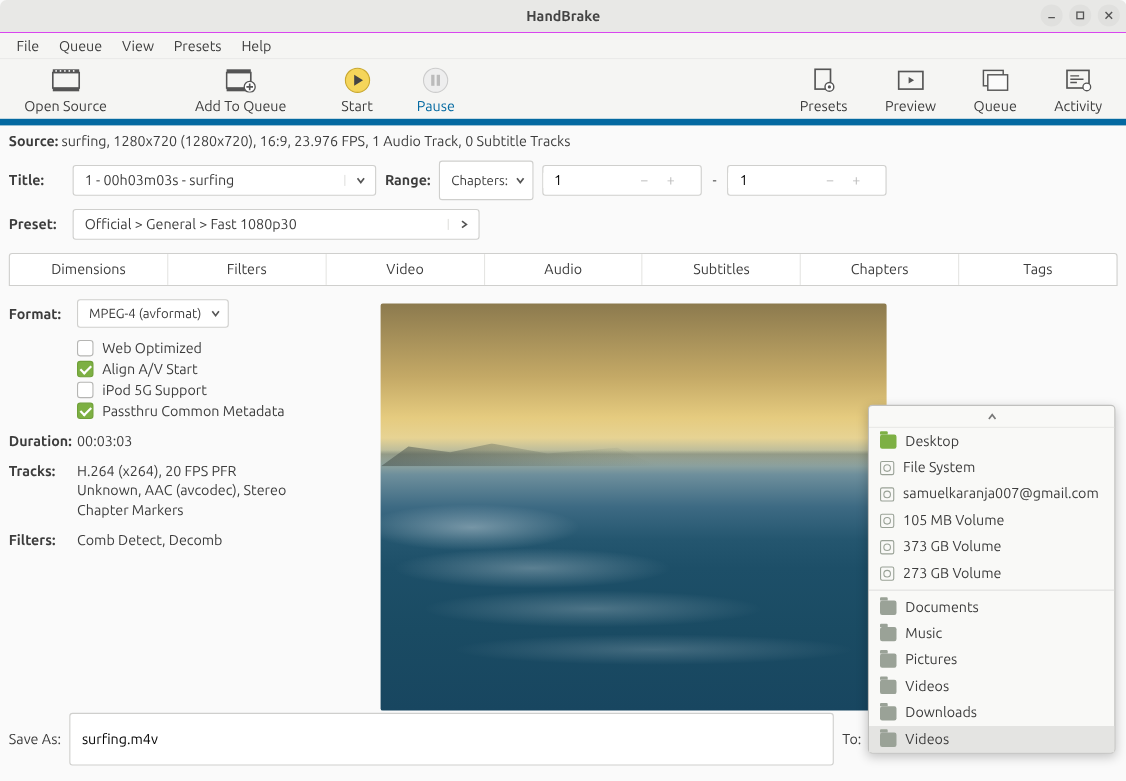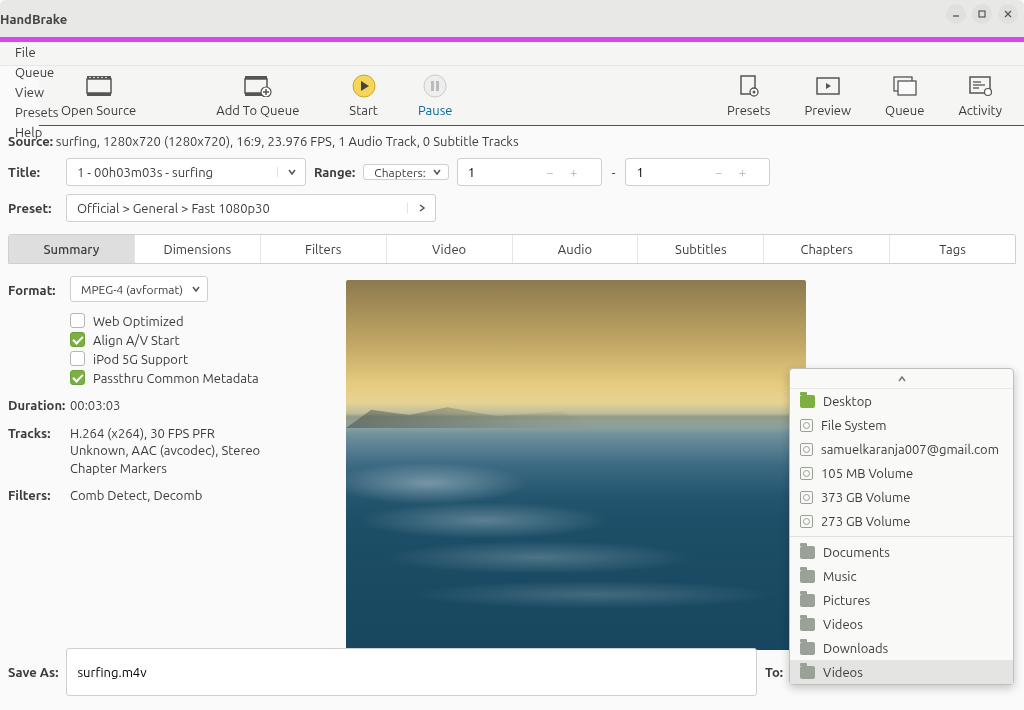--- a/index.html
+++ b/index.html
@@ -1,47 +1,47 @@
 <!DOCTYPE html>
 <html><head>
 <meta charset="utf-8">
 <style>
   * { box-sizing: border-box; margin: 0; padding: 0; font-family: "Ubuntu", "Segoe UI", "Noto Sans", sans-serif; }
   body { width: 1024px; height: 710px; background: #fafafa; color: #3c3c3c; font-size: 13px; overflow: hidden; position: relative; }
 
   
-  .titlebar { height: 42px; background: #e8e8e6; display: flex; align-items: center; position: relative; border-radius: 6px 6px 0 0; border-bottom: 5px solid #d946ef; }
+  .titlebar { height: 30px; background: #e8e8e6; display: flex; align-items: center; justify-content: center; position: relative; border-radius: 6px 6px 0 0; border-bottom: 1px solid #d946ef; }
   .titlebar-title { font-weight: 600; font-size: 13px; color: #444; }
   .win-controls { position: absolute; right: 6px; top: 4px; display: flex; gap: 6px; }
   .win-btn { width: 20px; height: 20px; border-radius: 50%; background: #e0e0de; display: flex; align-items: center; justify-content: center; font-size: 11px; color: #555; cursor: pointer; }
   .win-btn svg { width: 10px; height: 10px; }
 
   
-  .menubar { height: 24px; display: flex; gap: 0; padding: 0 6px; background: #f5f5f3; border-bottom: 1px solid #e6e6e4; flex-direction: column; }
+  .menubar { height: 24px; display: flex; align-items: center; gap: 0; padding: 0 6px; background: #f5f5f3; border-bottom: 1px solid #e6e6e4; }
   .menu-item { padding: 3px 9px; cursor: pointer; font-size: 13px; color: #3c3c3c; }
 
   
-  .toolbar { height: 60px; display: flex; align-items: flex-start; padding: 4px 12px; background: #f5f5f3; border-bottom: 1px solid #0369a1; margin-left: 39px; }
+  .toolbar { height: 60px; display: flex; align-items: center; padding: 4px 12px; background: #f5f5f3; border-bottom: 6px solid #0369a1; }
   .tool-btn { display: flex; flex-direction: column; align-items: center; justify-content: center; padding: 2px 10px; cursor: pointer; color: #3c3c3c; gap: 3px; }
   .tool-btn.disabled { color: #0369a1; }
   .tool-btn .icon { width: 28px; height: 28px; display: flex; align-items: center; justify-content: center; }
   .tool-label { font-size: 13px; }
   .toolbar-spacer { flex: 1; }
 
   
   .source-line { padding: 8px 8px 6px 8px; font-size: 13px; }
   .src-label { font-weight: 600; }
 
   
   .row { display: flex; align-items: center; padding: 4px 8px; gap: 8px; }
   .field-label { font-weight: 600; width: 50px; }
   .combo { display: flex; align-items: center; background: #fff; border: 1px solid #cfcfcd; border-radius: 3px; height: 28px; }
   .combo-text { flex: 1; padding: 0 10px; font-size: 13px; color: #3c3c3c; }
   .combo-arrow { width: 28px; display: flex; align-items: center; justify-content: center; border-left: 1px solid #e0e0de; }
-  .select-pill { display: flex; align-items: center; background: #fff; border: 1px solid #cfcfcd; border-radius: 3px; height: 16px; padding: 0 6px 0 10px; gap: 6px; font-size: 12px; cursor: pointer; }
+  .select-pill { display: flex; align-items: center; background: #fff; border: 1px solid #cfcfcd; border-radius: 3px; height: 36px; padding: 0 6px 0 10px; gap: 6px; font-size: 12px; cursor: pointer; }
   .spinner { display: flex; align-items: center; background: #fff; border: 1px solid #cfcfcd; border-radius: 3px; height: 28px; width: 145px; }
   .spinner input { border: none; outline: none; width: 80px; padding: 0 10px; font-size: 13px; }
   .spin-btns { display: flex; }
   .spin-btn { width: 24px; height: 26px; display: flex; align-items: center; justify-content: center; color: #bbb; cursor: pointer; }
   .dash { padding: 0 2px; }
 
   
   .preset-combo { width: 370px; }
   .preset-combo .combo-arrow svg { transform: rotate(-90deg); }
 
@@ -70,21 +70,21 @@
     radial-gradient(ellipse 140px 30px at 18% 55%, rgba(255,255,255,0.35), transparent 70%),
     radial-gradient(ellipse 180px 26px at 30% 65%, rgba(255,255,255,0.28), transparent 70%),
     radial-gradient(ellipse 220px 24px at 42% 75%, rgba(255,255,255,0.22), transparent 70%),
     radial-gradient(ellipse 260px 20px at 54% 85%, rgba(255,255,255,0.18), transparent 70%),
     linear-gradient(to bottom, transparent 36%, rgba(90,100,90,0.35) 37%, transparent 40%);
   }
   .preview::after { content:""; position:absolute; left:0; top:33%; width:55%; height:7%; background: linear-gradient(to right, rgba(70,80,75,0.55), rgba(110,120,100,0.2) 70%, transparent); clip-path: polygon(0 100%, 10% 30%, 25% 50%, 40% 20%, 60% 55%, 85% 35%, 100% 100%); }
 
   
   .save-bar { position: absolute; bottom: 14px; left: 8px; right: 8px; display: flex; align-items: center; gap: 8px; }
-  .save-label { font-weight: 700; white-space: nowrap; text-align: right; }
+  .save-label { font-weight: 400; white-space: nowrap; text-align: right; }
   .save-input { flex: 1; height: 48px; border: 1px solid #cfcfcd; border-radius: 3px; padding: 0 10px; font-size: 13px; background: #fff; }
 
   
   .popup { position: absolute; right: 10px; top: 368px; width: 225px; background: #f9f9f7; border: 1px solid #c0c0be; border-radius: 4px; box-shadow: 0 3px 10px rgba(0,0,0,0.22); z-index: 100; }
   .popup-collapse { height: 20px; display: flex; align-items: center; justify-content: center; cursor: pointer; border-bottom: 1px solid #e8e8e6; }
   .popup-item { display: flex; align-items: center; gap: 8px; padding: 5px 10px; font-size: 13px; cursor: pointer; }
   .popup-item.selected { background: #e4e4e2; }
   .popup-sep { height: 1px; background: #e0e0de; margin: 3px 0; }
   .folder-ico { width: 15px; height: 13px; border-radius: 2px; background: #9aa297; position: relative; }
   .folder-ico::before { content:""; position:absolute; top:-3px; left:0; width:7px; height:3px; background:#9aa297; border-radius:1px 1px 0 0; }
@@ -225,21 +225,21 @@
   </div>
 </div>
 
 <div class="source-line">
   <span class="src-label">Source:</span>
   <span>surfing, 1280x720 (1280x720), 16:9, 23.976 FPS, 1 Audio Track, 0 Subtitle Tracks</span>
 </div>
 
 <div class="row">
   <div class="field-label">Title:</div>
-  <div class="combo" style="width:240px">
+  <div class="combo" style="width:276px">
     <div class="combo-text">1 - 00h03m03s - surfing</div>
     <div class="combo-arrow">
         <svg class="chev" viewBox="0 0 10 10">
           <polyline points="2,3 5,7 8,3" fill="none" stroke="#555" stroke-width="1.5"></polyline>
         </svg>
       </div>
   </div>
   <div class="field-label" style="width:auto">Range:</div>
   <div class="select-pill">
     <span>Chapters:</span>
@@ -270,21 +270,20 @@
     <div class="combo-text">Official &gt; General &gt; Fast 1080p30</div>
     <div class="combo-arrow">
         <svg class="chev" viewBox="0 0 10 10">
           <polyline points="2,3 5,7 8,3" fill="none" stroke="#555" stroke-width="1.5"></polyline>
         </svg>
       </div>
   </div>
 </div>
 
 <div class="tabstrip">
-  <div class="tab active">Summary</div>
   <div class="tab">Dimensions</div>
   <div class="tab">Filters</div>
   <div class="tab">Video</div>
   <div class="tab">Audio</div>
   <div class="tab">Subtitles</div>
   <div class="tab">Chapters</div>
   <div class="tab">Tags</div>
 </div>
 
 <div class="content">
@@ -315,21 +314,21 @@
       <div class="checkbox checked"></div>
       <span>Passthru Common Metadata</span>
     </div>
 
     <div class="info-block">
       <div class="info-label">Duration:</div>
       <div class="info-val">00:03:03</div>
     </div>
     <div class="info-block">
       <div class="info-label">Tracks:</div>
-      <div class="info-val" style="white-space:pre-line">H.264 (x264), 30 FPS PFR
+      <div class="info-val" style="white-space:pre-line">H.264 (x264), 20 FPS PFR
 Unknown, AAC (avcodec), Stereo
 Chapter Markers</div>
     </div>
     <div class="info-block">
       <div class="info-label">Filters:</div>
       <div class="info-val">Comb Detect, Decomb</div>
     </div>
   </div>
 
   <div class="preview"></div>

